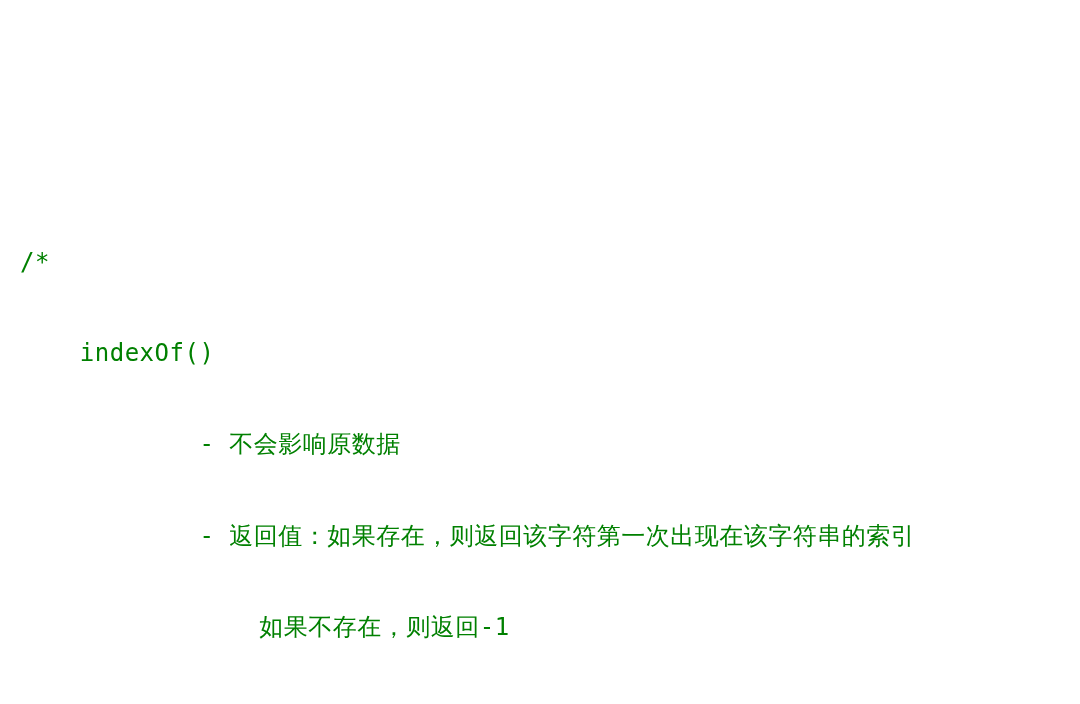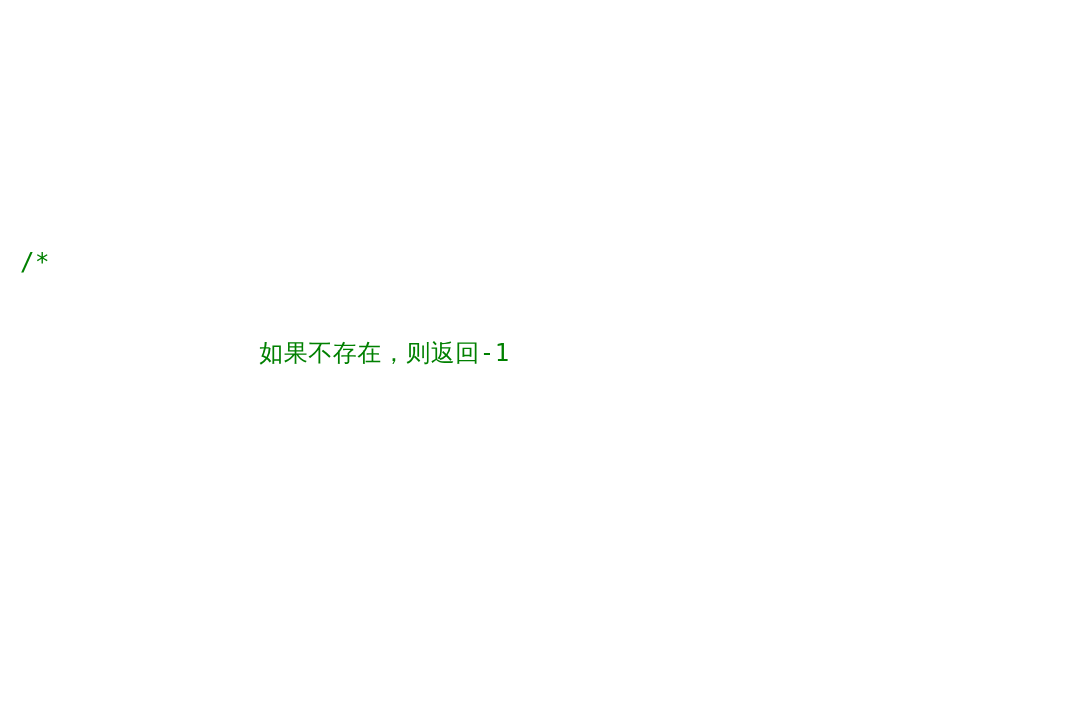--- a/index.html
+++ b/index.html
@@ -26,20 +26,23 @@
       user-select: none;
     }
   </style>
 </head>
 <body>
 
 
 
 <div>
 <span class="line"><span class="comment">/*</span></span>
+<span class="line"><span class="guide">  </span><span class="comment">  indexOf()</span></span>
+<span class="line"><span class="guide">      </span><span class="comment">      - 不会影响原数据</span></span>
+<span class="line"><span class="guide">      </span><span class="comment">      - 返回值：如果存在，则返回该字符第一次出现在该字符串的索引</span></span>
 <span class="line"><span class="guide">        </span><span class="comment">        如果不存在，则返回-1</span></span>
 
 
 
 
 
 
 
 
 

